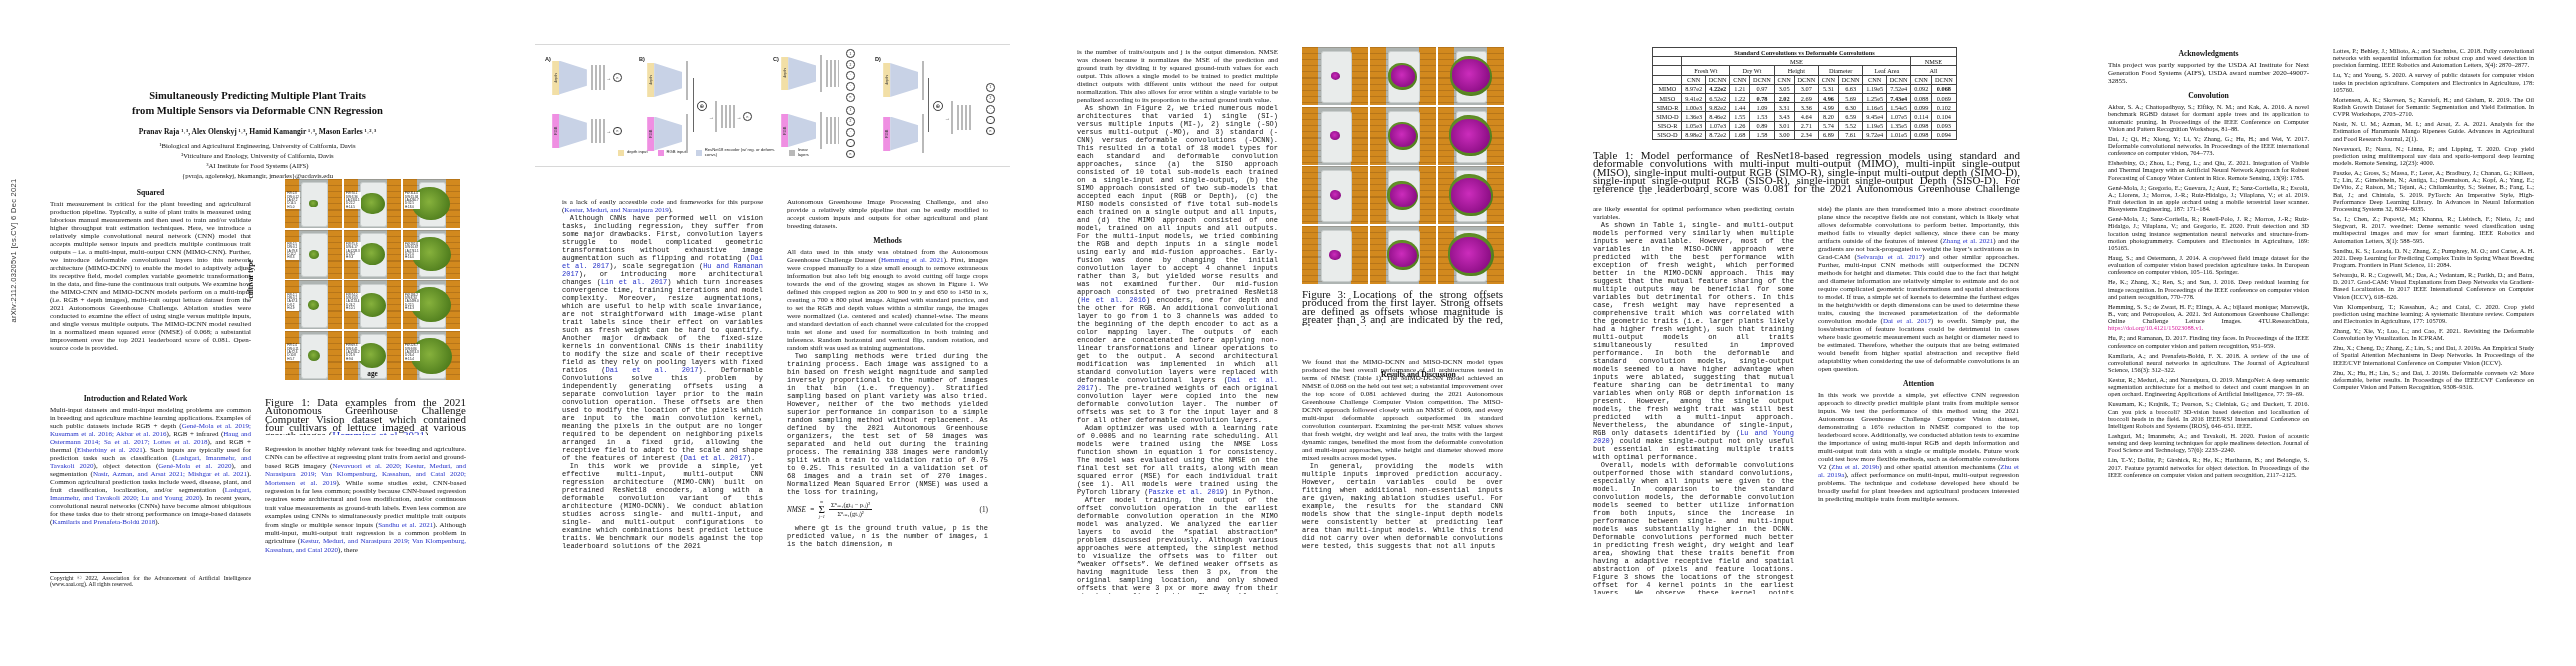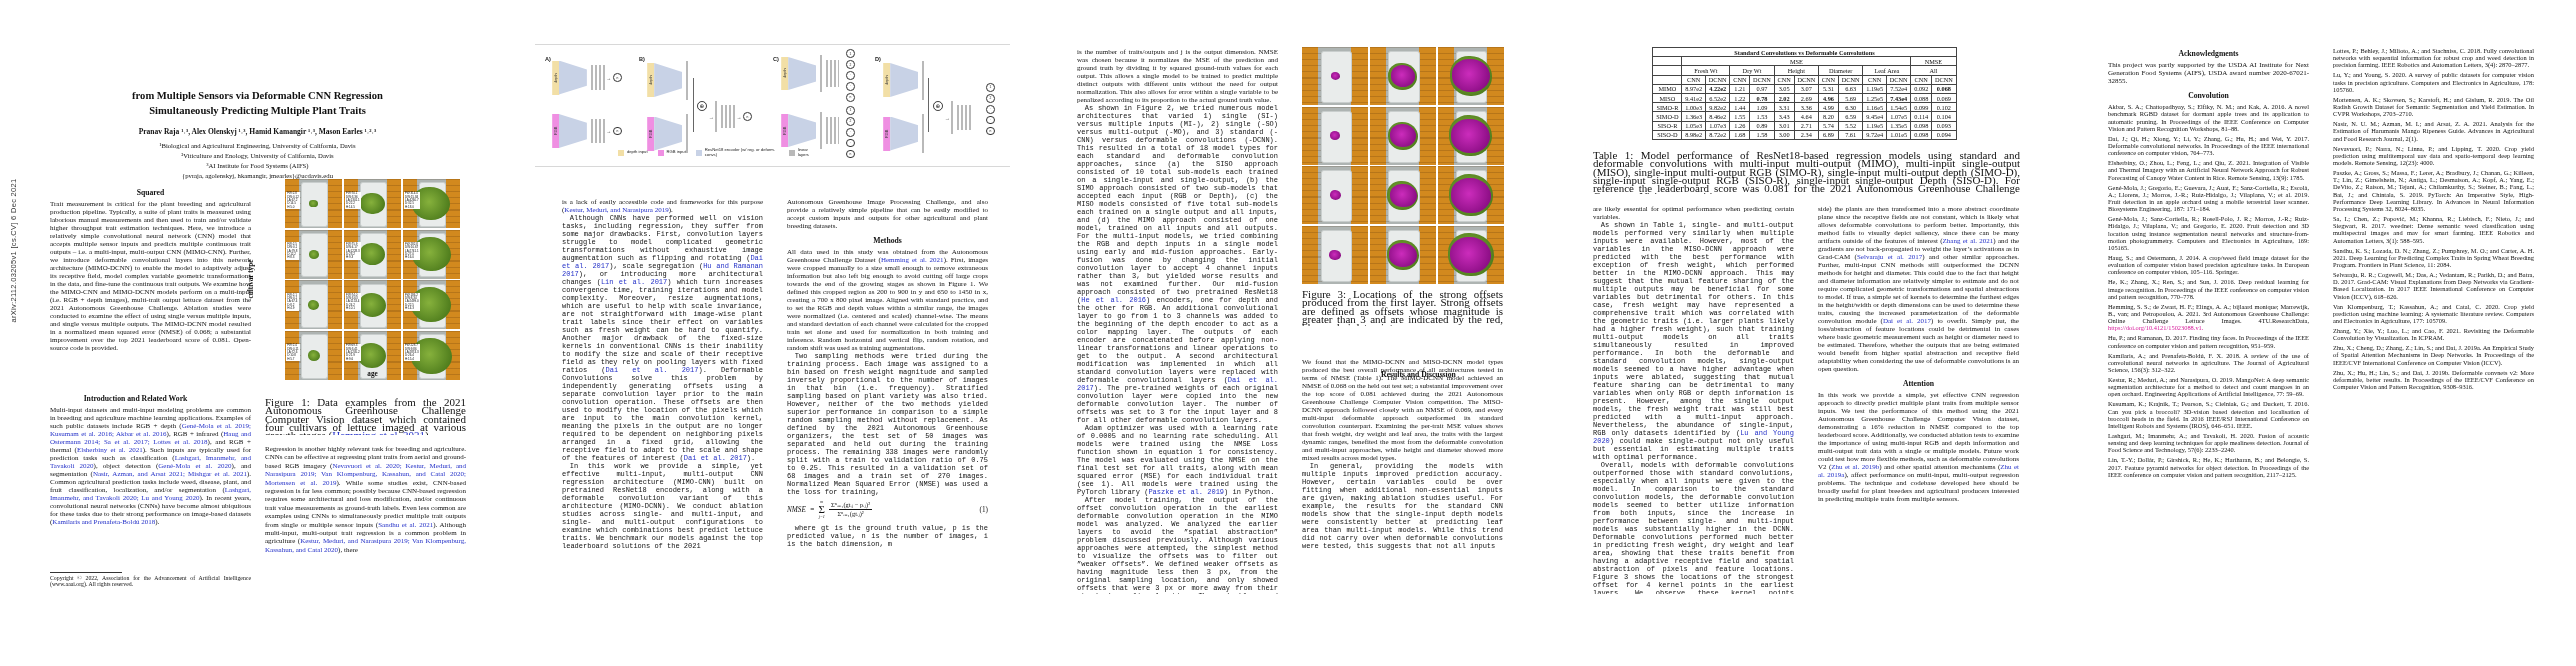--- a/index.html
+++ b/index.html
@@ -78,22 +78,22 @@
   .fnrule{width:72px;border-top:0.6px solid #333;margin-bottom:1.7px;}
   .footnote{font-size:5.8px;line-height:6.8px;text-align:justify;}
   .refitem{margin-bottom:2.8px;font-size:6.4px;line-height:7.2px;text-align:justify;}
 </style>
 </head>
 <body>
 
 <div class="page" style="left:0">
   <div class="arxiv-side">arXiv:2112.03205v1  [cs.CV]  6 Dec 2021</div>
   <div class="title">
+    <div>Simultaneously Predicting Multiple Plant Traits</div>
     <div>from Multiple Sensors via Deformable CNN Regression</div>
-    <div>Simultaneously Predicting Multiple Plant Traits</div>
   </div>
   <div class="authors">Pranav Raja ¹˒³, Alex Olenskyj ¹˒³, Hamid Kamangir ¹˒³, Mason Earles ¹˒²˒³</div>
   <div class="affil" style="top:141px">¹Biological and Agricultural Engineering, University of California, Davis</div>
   <div class="affil" style="top:151px">²Viticulture and Enology, University of California, Davis</div>
   <div class="affil" style="top:161px">³AI Institute for Food Systems (AIFS)</div>
   <div class="affil" style="top:171px">{pvraja, agolenskyj, hkamangir, jmearles}@ucdavis.edu</div>
 
   <div class="sechead" style="position:absolute;left:50px;top:188px;width:201px;margin:0">Squared</div>
   <div class="col" style="left:50px;top:200px;height:175px">Trait measurement is critical for the plant breeding and agricultural production pipeline. Typically, a suite of plant traits is measured using laborious manual measurements and then used to train and/or validate higher throughput trait estimation techniques. Here, we introduce a relatively simple convolutional neural network (CNN) model that accepts multiple sensor inputs and predicts multiple continuous trait outputs – i.e. a multi-input, multi-output CNN (MIMO-CNN). Further, we introduce deformable convolutional layers into this network architecture (MIMO-DCNN) to enable the model to adaptively adjust its receptive field, model complex variable geometric transformations in the data, and fine-tune the continuous trait outputs. We examine how the MIMO-CNN and MIMO-DCNN models perform on a multi-input (i.e. RGB + depth images), multi-trait output lettuce dataset from the 2021 Autonomous Greenhouse Challenge. Ablation studies were conducted to examine the effect of using single versus multiple inputs, and single versus multiple outputs. The MIMO-DCNN model resulted in a normalized mean squared error (NMSE) of 0.068; a substantial improvement over the top 2021 leaderboard score of 0.081. Open-source code is provided.</div>
 
@@ -627,21 +627,21 @@
   <div class="col" style="left:272px;top:205px;height:389px">
     <div class="para">side) the plants are then transformed into a more abstract coordinate plane since the receptive fields are not constant, which is likely what allows deformable convolutions to perform better. Importantly, this method fails to visually depict saliency, since there can be many artifacts outside of the features of interest (<span class="cite">Zhang et al. 2021</span>) and the gradients are not back-propagated to weight the layer’s activations as in Grad-CAM (<span class="cite">Selvaraju et al. 2017</span>) and other similar approaches. Further, multi-input CNN methods still outperformed the DCNN methods for height and diameter. This could due to the fact that height and diameter information are relatively simpler to estimate and do not require complicated geometric transformations and spatial abstractions to model. If true, a simple set of kernels to determine the furthest edges in the height/width or depth dimensions can be used to determine these traits, causing the increased parameterization of the deformable convolution module (<span class="cite">Dai et al. 2017</span>) to overfit. Simply put, the loss/abstraction of feature locations could be detrimental in cases where basic geometric measurement such as height or diameter need to be estimated. Therefore, whether the outputs that are being estimated would benefit from higher spatial abstraction and receptive field adaptability when considering the use of deformable convolutions is an open question.</div>
     <div class="sechead">Attention</div>
     <div class="para">In this work we provide a simple, yet effective CNN regression approach to directly predict multiple plant traits from multiple sensor inputs. We test the performance of this method using the 2021 Autonomous Greenhouse Challenge Computer Vision dataset, demonstrating a 16% reduction in NMSE compared to the top leaderboard score. Additionally, we conducted ablation tests to examine the importance of using multi-input RGB and depth information and multi-output trait data with a single or multiple models. Future work could test how more flexible methods, such as deformable convolutions V2 (<span class="cite">Zhu et al. 2019b</span>) and other spatial attention mechanisms (<span class="cite">Zhu et al. 2019a</span>), affect performance on multi-input, multi-output regression problems. The technique and codebase developed here should be broadly useful for plant breeders and agricultural producers interested in predicting multiple traits from multiple sensors.</div>
   </div>
 </div>
 
 <div class="page" style="left:2061px">
   <div class="col" style="left:47px;top:49px;height:545px">
     <div class="sechead first">Acknowledgments</div>
-    <div class="para">This project was partly supported by the USDA AI Institute for Next Generation Food Systems (AIFS), USDA award number 2020-67021-32855.</div>
+    <div class="para">This project was partly supported by the USDA AI Institute for Next Generation Food Systems (AIFS), USDA award number 2020-49007-32855.</div>
     <div class="sechead">Convolution</div>
     <div>
         <div class="refitem">Akbar, S. A.; Chattopadhyay, S.; Elfiky, N. M.; and Kak, A. 2016. A novel benchmark RGBD dataset for dormant apple trees and its application to automatic pruning. In Proceedings of the IEEE Conference on Computer Vision and Pattern Recognition Workshops, 81–88.</div>
         <div class="refitem">Dai, J.; Qi, H.; Xiong, Y.; Li, Y.; Zhang, G.; Hu, H.; and Wei, Y. 2017. Deformable convolutional networks. In Proceedings of the IEEE international conference on computer vision, 764–773.</div>
         <div class="refitem">Elsherbiny, O.; Zhou, L.; Feng, L.; and Qiu, Z. 2021. Integration of Visible and Thermal Imagery with an Artificial Neural Network Approach for Robust Forecasting of Canopy Water Content in Rice. Remote Sensing, 13(9): 1785.</div>
         <div class="refitem">Gené-Mola, J.; Gregorio, E.; Guevara, J.; Auat, F.; Sanz-Cortiella, R.; Escolà, A.; Llorens, J.; Morros, J.-R.; Ruiz-Hidalgo, J.; Vilaplana, V.; et al. 2019. Fruit detection in an apple orchard using a mobile terrestrial laser scanner. Biosystems Engineering, 187: 171–184.</div>
         <div class="refitem">Gené-Mola, J.; Sanz-Cortiella, R.; Rosell-Polo, J. R.; Morros, J.-R.; Ruiz-Hidalgo, J.; Vilaplana, V.; and Gregorio, E. 2020. Fruit detection and 3D location using instance segmentation neural networks and structure-from-motion photogrammetry. Computers and Electronics in Agriculture, 169: 105165.</div>
         <div class="refitem">Haug, S.; and Ostermann, J. 2014. A crop/weed field image dataset for the evaluation of computer vision based precision agriculture tasks. In European conference on computer vision, 105–116. Springer.</div>
         <div class="refitem">He, K.; Zhang, X.; Ren, S.; and Sun, J. 2016. Deep residual learning for image recognition. In Proceedings of the IEEE conference on computer vision and pattern recognition, 770–778.</div>
         <div class="refitem">Hemming, S. S.; de Zwart, H. F.; Elings, A. A.; bijlaard monique; Marrewijk, B., van; and Petropoulou, A. 2021. 3rd Autonomous Greenhouse Challenge: Online Challenge Lettuce Images. 4TU.ResearchData, <span class="doi">https://doi.org/10.4121/15023088.v1.</span></div>

